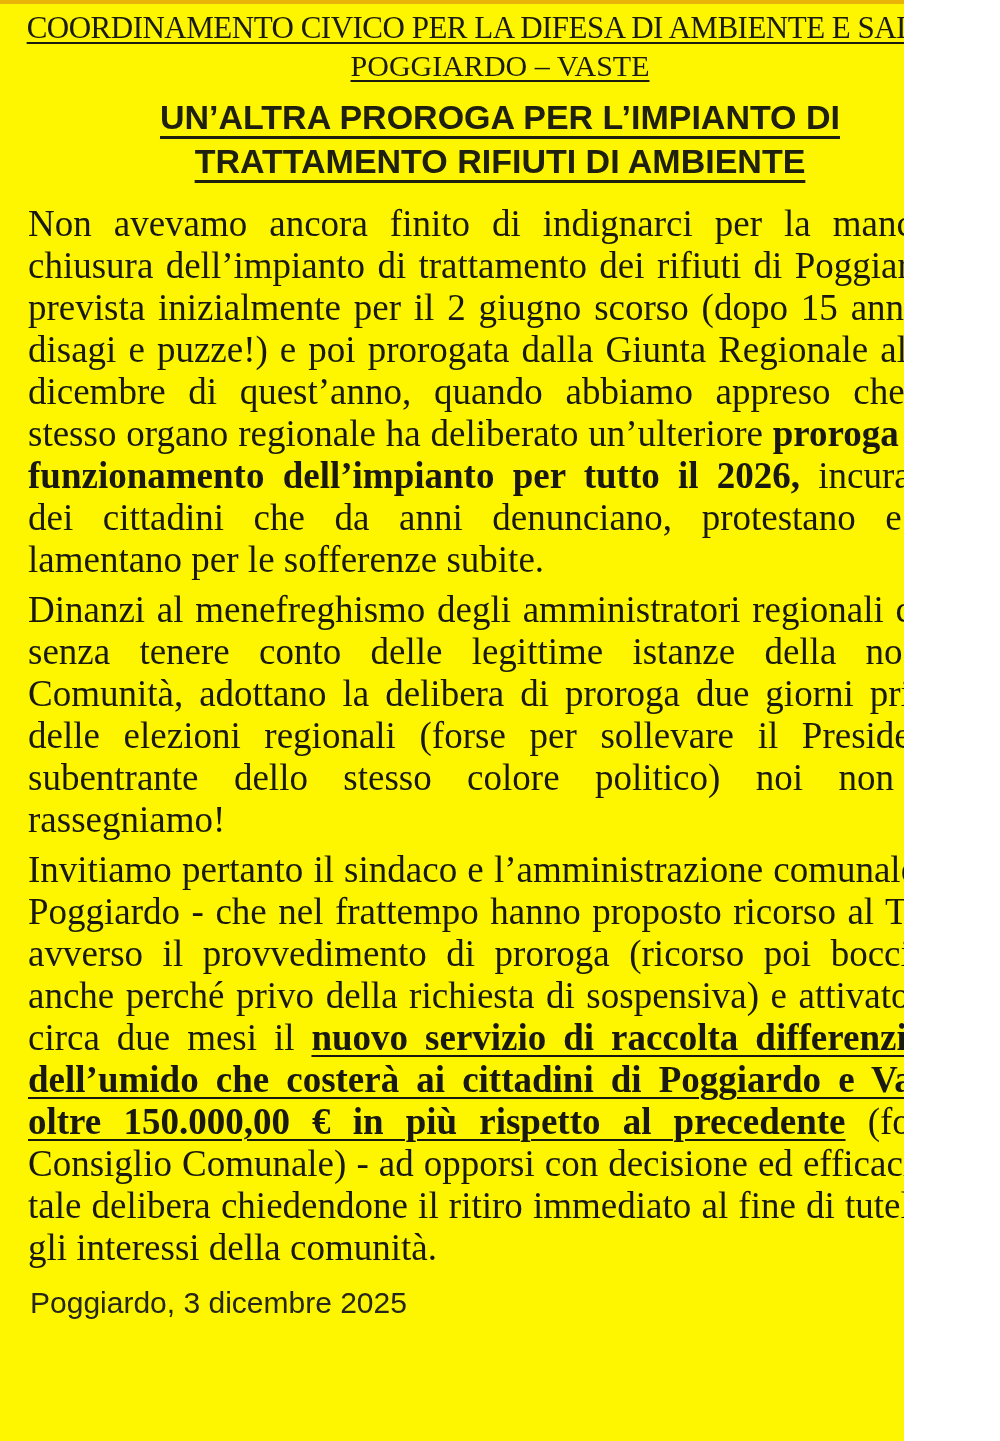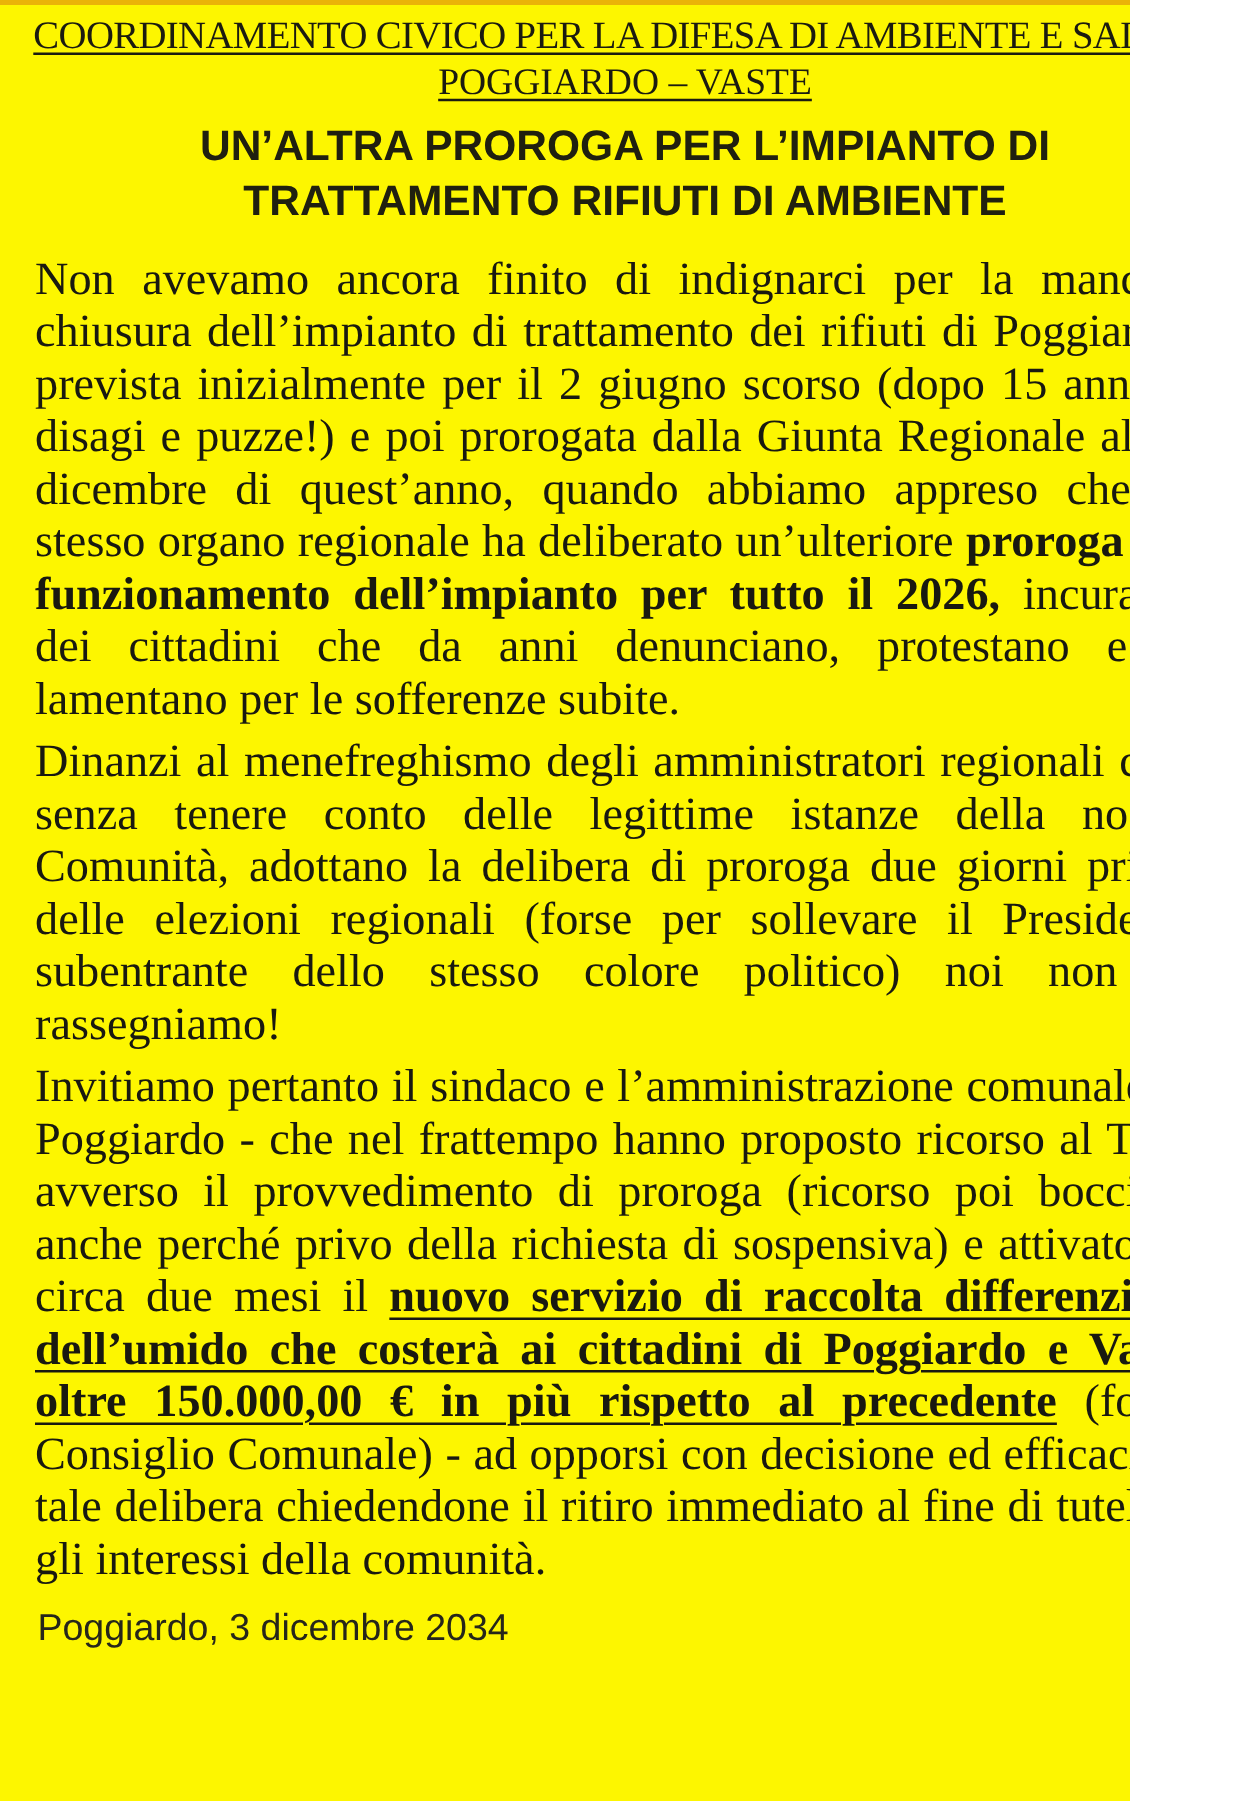--- a/index.html
+++ b/index.html
@@ -63,20 +63,21 @@
     margin: 12px 0 0 0;
     text-align: center;
     font-family: "Liberation Sans", sans-serif;
     font-weight: bold;
     font-size: 34px;
     line-height: 44px;
     letter-spacing: 0px;
     color: #20200f;
   }
   .subtitle .subtitle-line {
+    text-decoration: underline;
     text-decoration-thickness: 3px;
     text-underline-offset: 7px;
   }
   .body-text {
     margin: 20px 28px 0 28px;
     font-family: "Liberation Serif", serif;
     font-size: 37px;
     color: #191910;
   }
   .body-par {
@@ -121,16 +122,16 @@
     <div class="body-text">
 
       <p class="body-par"><span>Non avevamo ancora finito di indignarci per la mancata chiusura dell’impianto di trattamento dei rifiuti di Poggiardo, prevista inizialmente per il 2 giugno scorso (dopo 15 anni di disagi e puzze!) e poi prorogata dalla Giunta Regionale al 31 dicembre di quest’anno, quando abbiamo appreso che lo stesso organo regionale ha deliberato un’ulteriore </span><span class="bold-run">proroga del funzionamento dell’impianto per tutto il 2026,</span><span> incurante dei cittadini che da anni denunciano, protestano e si lamentano per le sofferenze subite.</span></p>
 
       <p class="body-par">Dinanzi al menefreghismo degli amministratori regionali che, senza tenere conto delle legittime istanze della nostra Comunità, adottano la delibera di proroga due giorni prima delle elezioni regionali (forse per sollevare il Presidente subentrante dello stesso colore politico) noi non ci rassegniamo!</p>
 
       <p class="body-par"><span>Invitiamo pertanto il sindaco e l’amministrazione comunale di Poggiardo - che nel frattempo hanno proposto ricorso al TAR avverso il provvedimento di proroga (ricorso poi bocciato anche perché privo della richiesta di sospensiva) e attivato da circa due mesi il </span><span class="underline-run">nuovo servizio di raccolta differenziata dell’umido che costerà ai cittadini di Poggiardo e Vaste oltre 150.000,00 € in più rispetto al precedente</span><span> (fonte Consiglio Comunale) - ad opporsi con decisione ed efficacia a tale delibera chiedendone il ritiro immediato al fine di tutelare gli interessi della comunità.</span></p>
 
     </div>
 
-    <div class="dateline">Poggiardo, 3 dicembre 2034</div>
+    <div class="dateline">Poggiardo, 3 dicembre 2025</div>
 
   </div>
 </div>
 
 </body></html>

